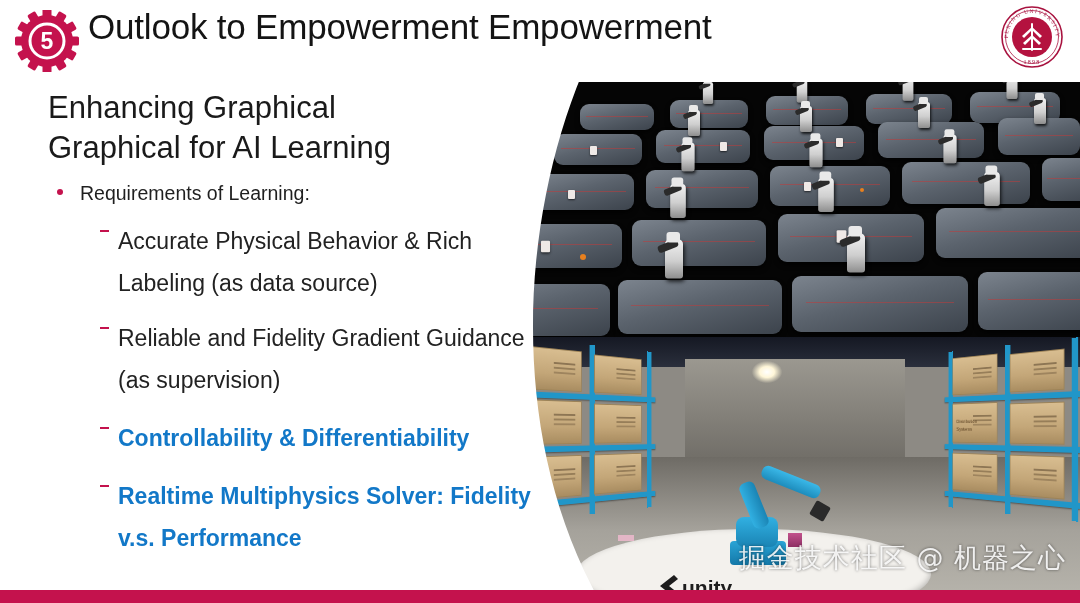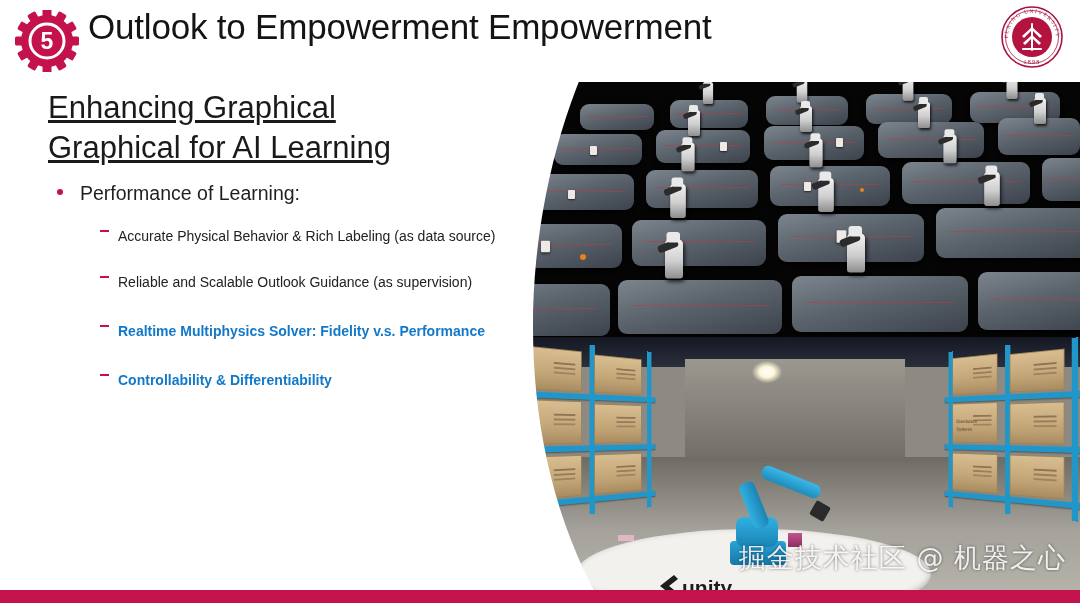--- a/index.html
+++ b/index.html
@@ -252,21 +252,20 @@
     z-index: 25;
   }
   #subheading {
     position: absolute;
     left: 48px; top: 4px;
     width: 470px;
     font-size: 31px;
     line-height: 40px;
     color: #1a1a1a;
     font-weight: 400;
-    text-decoration: underline;
   }
   #bullet-list {
     position: absolute;
     left: 48px; top: 96px;
     width: 500px;
   }
   .lvl1 {
     position: relative;
     padding-left: 32px;
     margin-bottom: 4px;
@@ -289,22 +288,22 @@
     margin-top: 13px;
   }
   .lvl2 > .dash {
     position: absolute;
     left: 52px; top: 10px;
     width: 9px; height: 2px;
     background: #c4124d;
   }
   .lvl2 > .txt {
     display: block;
-    font-size: 14px;
-    line-height: 33px;
+    font-size: 23px;
+    line-height: 42px;
     color: #222222;
     max-width: 430px;
   }
   .blue .txt { color: #1278c8; font-weight: bold; }
   .blue > .dot { background: #c4124d; }
   #bullet-open { margin-top: 26px; }
   #bullet-open > .txt { font-size: 21px; }
   .blue-sub { margin-top: 16px; }
 
   
@@ -524,36 +523,36 @@
 
     <div id="subheading">
       <div>Enhancing Graphical</div>
       <div>Graphical for AI Learning</div>
     </div>
 
     <div id="bullet-list">
 
       <div class="lvl1">
         <span class="dot"></span>
-        <span class="txt">Performance of Learning:</span>
+        <span class="txt">Requirements of Learning:</span>
       </div>
       <div class="lvl2">
         <span class="dash"></span>
         <span class="txt">Accurate Physical Behavior &amp; Rich Labeling (as data source)</span>
       </div>
       <div class="lvl2">
         <span class="dash"></span>
-        <span class="txt">Reliable and Scalable Outlook Guidance (as supervision)</span>
-      </div>
-
+        <span class="txt">Reliable and Fidelity Gradient Guidance (as supervision)</span>
+      </div>
+
+      <div class="lvl2 blue blue-sub">
+        <span class="dash"></span>
+        <span class="txt">Controllability &amp; Differentiability</span>
+      </div>
       <div class="lvl2 blue blue-sub">
         <span class="dash"></span>
         <span class="txt">Realtime Multiphysics Solver: Fidelity v.s. Performance</span>
       </div>
-      <div class="lvl2 blue blue-sub">
-        <span class="dash"></span>
-        <span class="txt">Controllability &amp; Differentiability</span>
-      </div>
     </div>
   </div>
 
   <div id="bottom-bar"></div>
 </div>
 
 </body></html>

